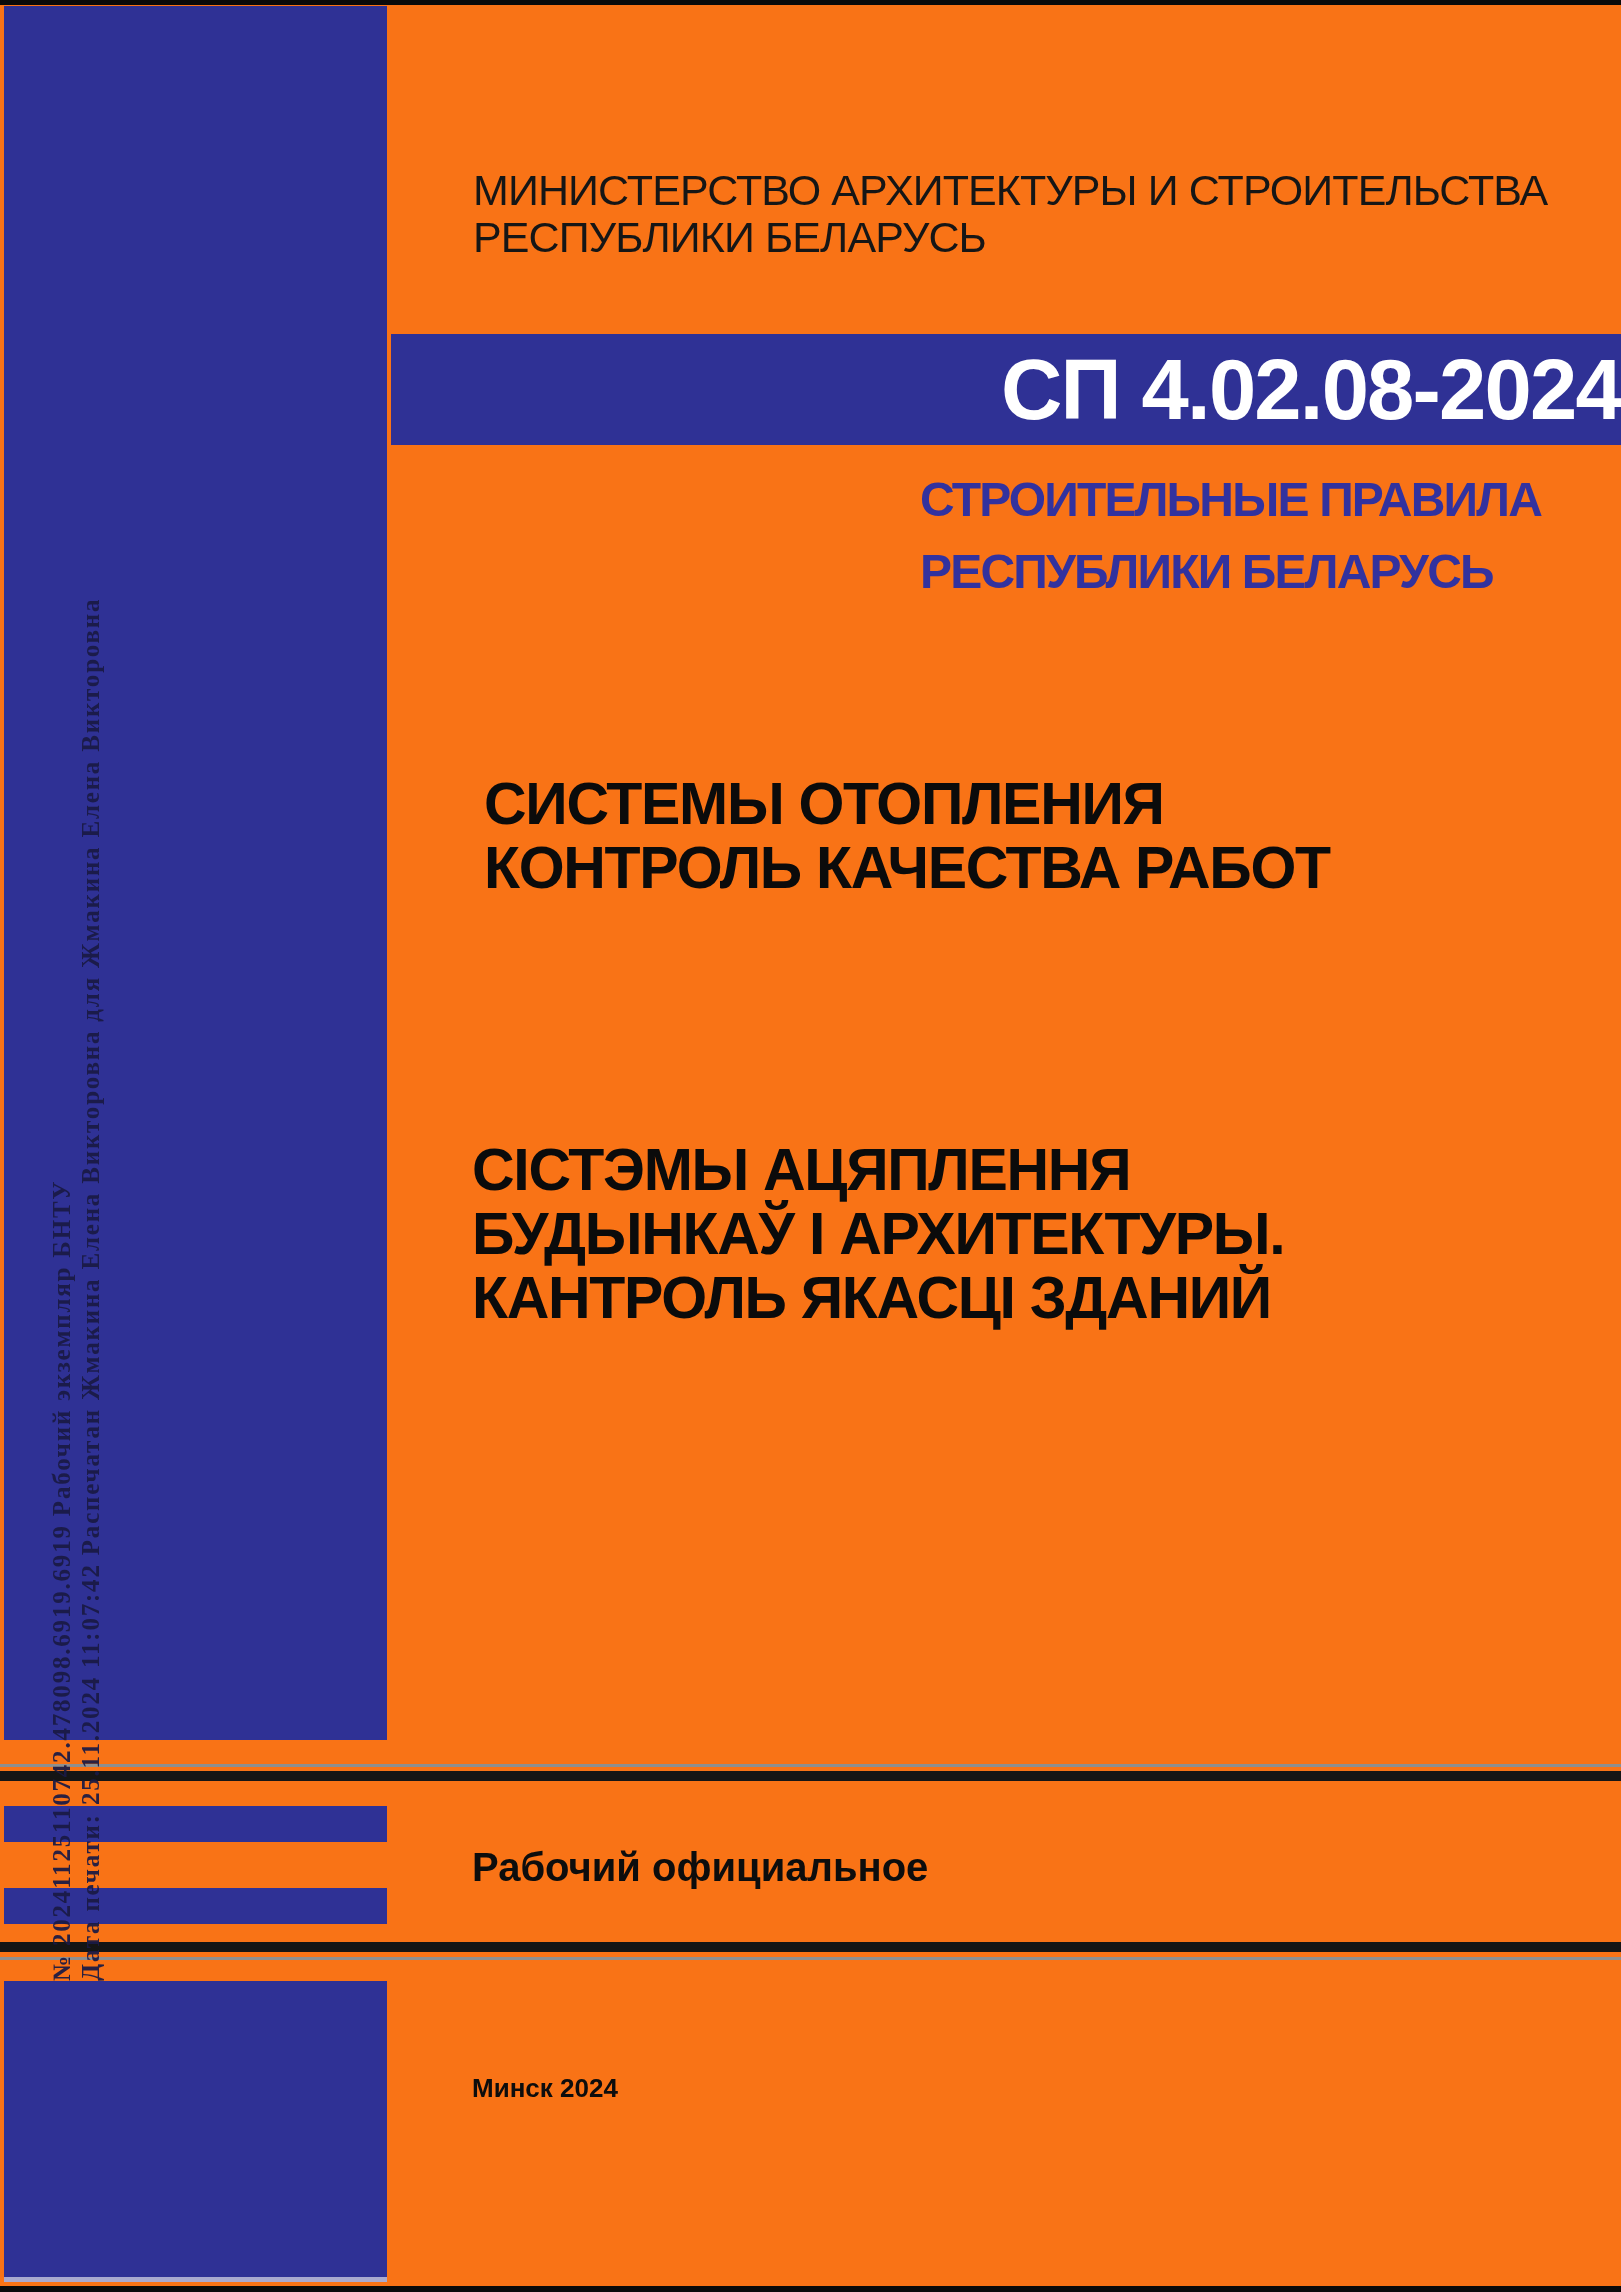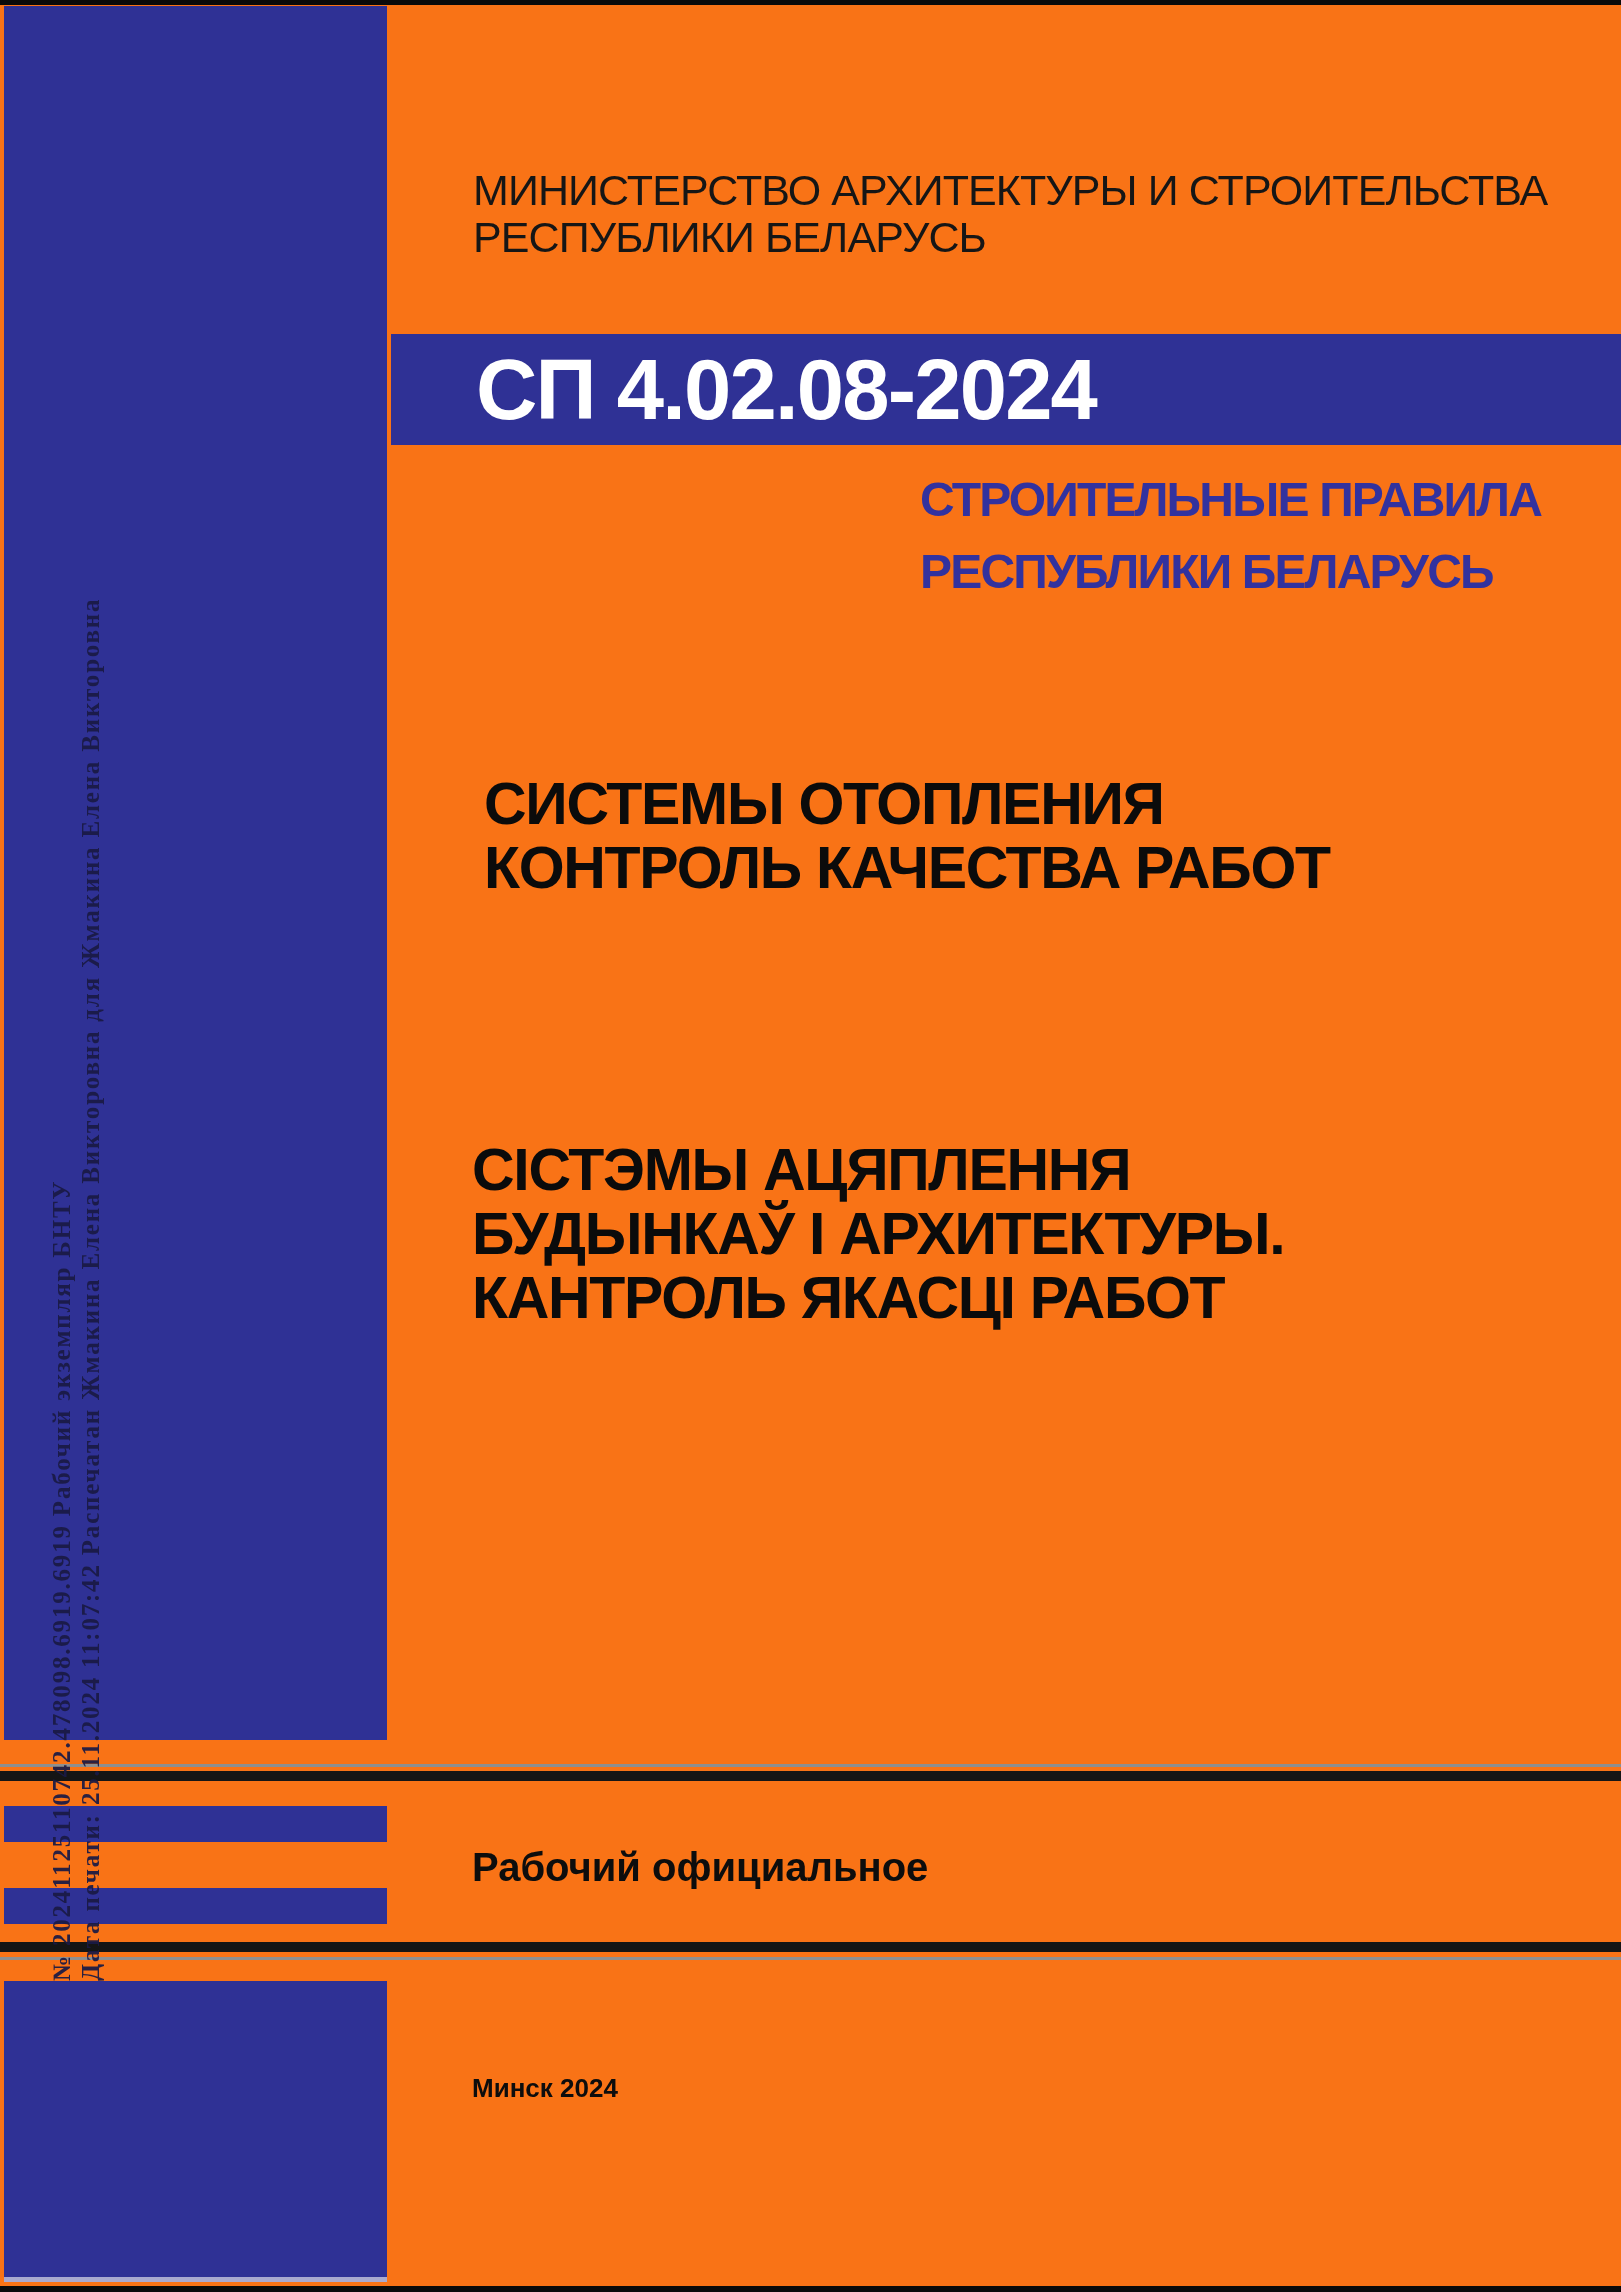--- a/index.html
+++ b/index.html
@@ -16,21 +16,21 @@
   
   .blue{background:#2f3195;}
   .sidebar-main{position:absolute;left:3.6px;top:6.3px;width:383px;height:1734px;}
   .side-block-a{position:absolute;left:3.6px;top:1806px;width:383px;height:36px;}
   .side-block-b{position:absolute;left:3.6px;top:1888px;width:383px;height:36px;}
   .sidebar-bottom{position:absolute;left:3.6px;top:1981px;width:383px;height:296px;}
   .sidebar-fade{position:absolute;left:3.6px;top:2277px;width:383px;height:5.4px;background:#a9a9cf;}
   
   .code-band{
     position:absolute;left:391px;top:334px;width:1230px;height:111px;
-    background:#2f3195;display:flex;align-items:center;
+    background:#2f3195;display:flex;align-items:center;justify-content:flex-end;
   }
   .code-band .code{
     color:#ffffff;font-weight:bold;font-size:85px;letter-spacing:-1.8px;
     padding-left:85px;white-space:nowrap;
   }
   
   .ministry{
     position:absolute;left:473px;top:167px;
     color:#161616;font-size:43px;line-height:47px;letter-spacing:-0.9px;
     white-space:nowrap;
@@ -99,21 +99,21 @@
   </div>
 
   <div class="big-title title-ru">
     <div>СИСТЕМЫ ОТОПЛЕНИЯ</div>
     <div>КОНТРОЛЬ КАЧЕСТВА РАБОТ</div>
   </div>
 
   <div class="big-title title-be">
     <div>СІСТЭМЫ АЦЯПЛЕННЯ</div>
     <div>БУДЫНКАЎ І АРХИТЕКТУРЫ.</div>
-    <div>КАНТРОЛЬ ЯКАСЦІ РАБОТ</div>
+    <div>КАНТРОЛЬ ЯКАСЦІ ЗДАНИЙ</div>
   </div>
 
   <div class="rule rule-thin-1"></div>
   <div class="rule rule-thick-1"></div>
 
   <div class="blue side-block-a"></div>
 
   <div class="edition">Рабочий официальное</div>
 
   <div class="blue side-block-b"></div>

